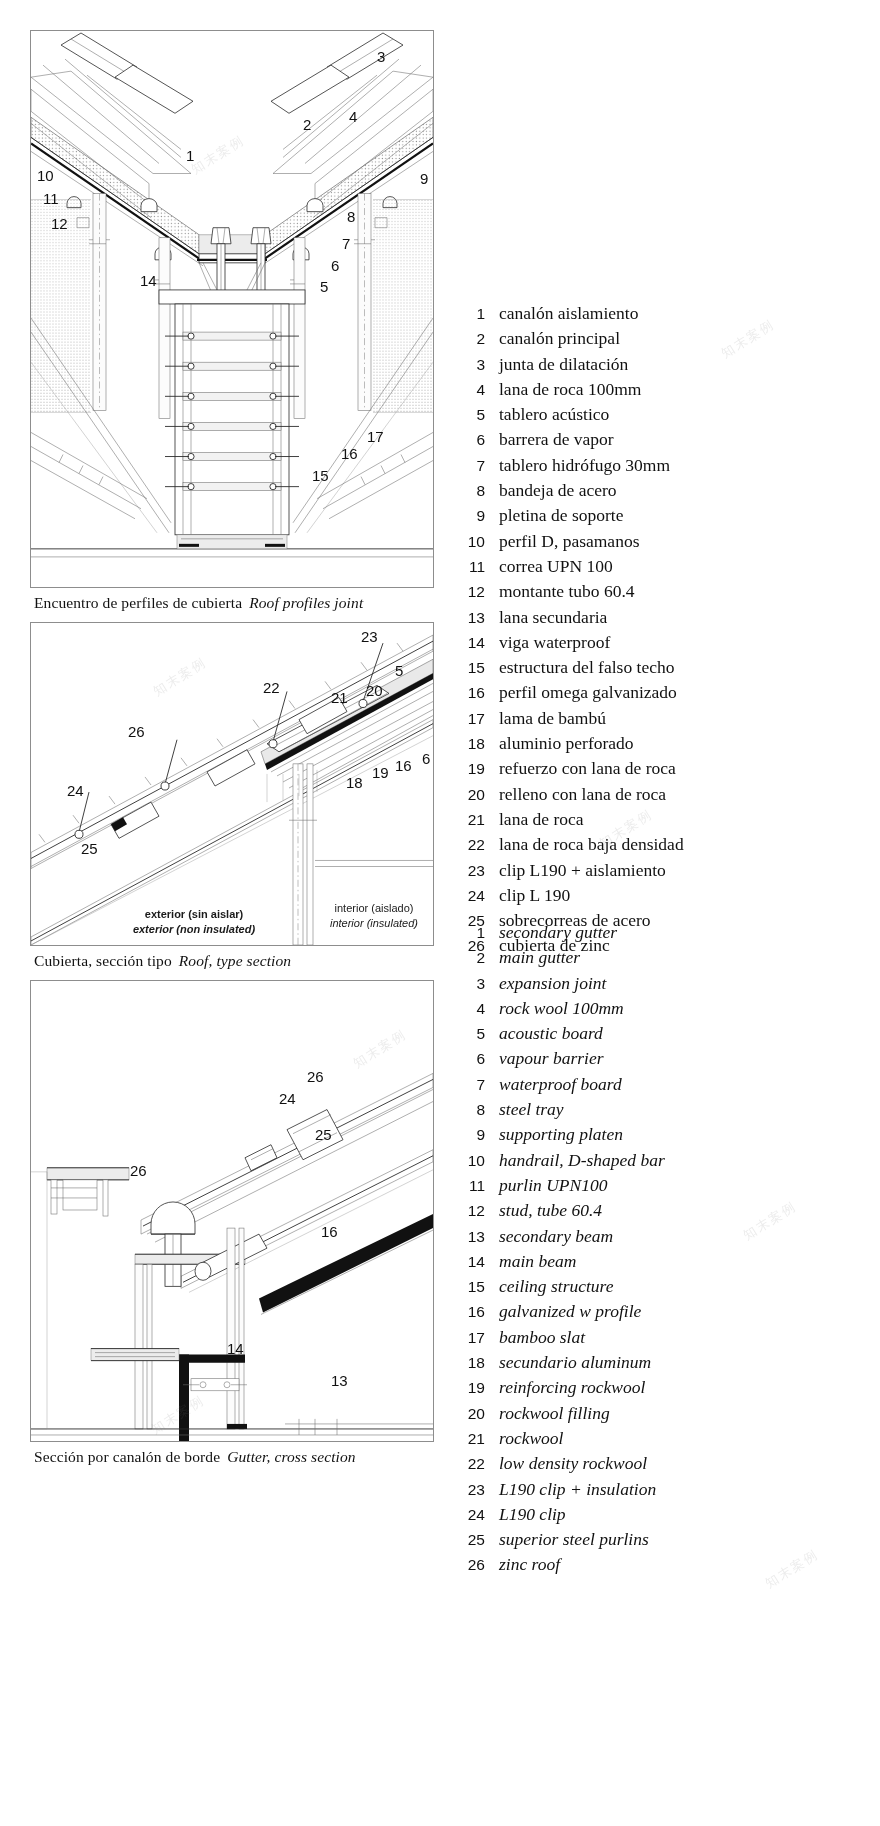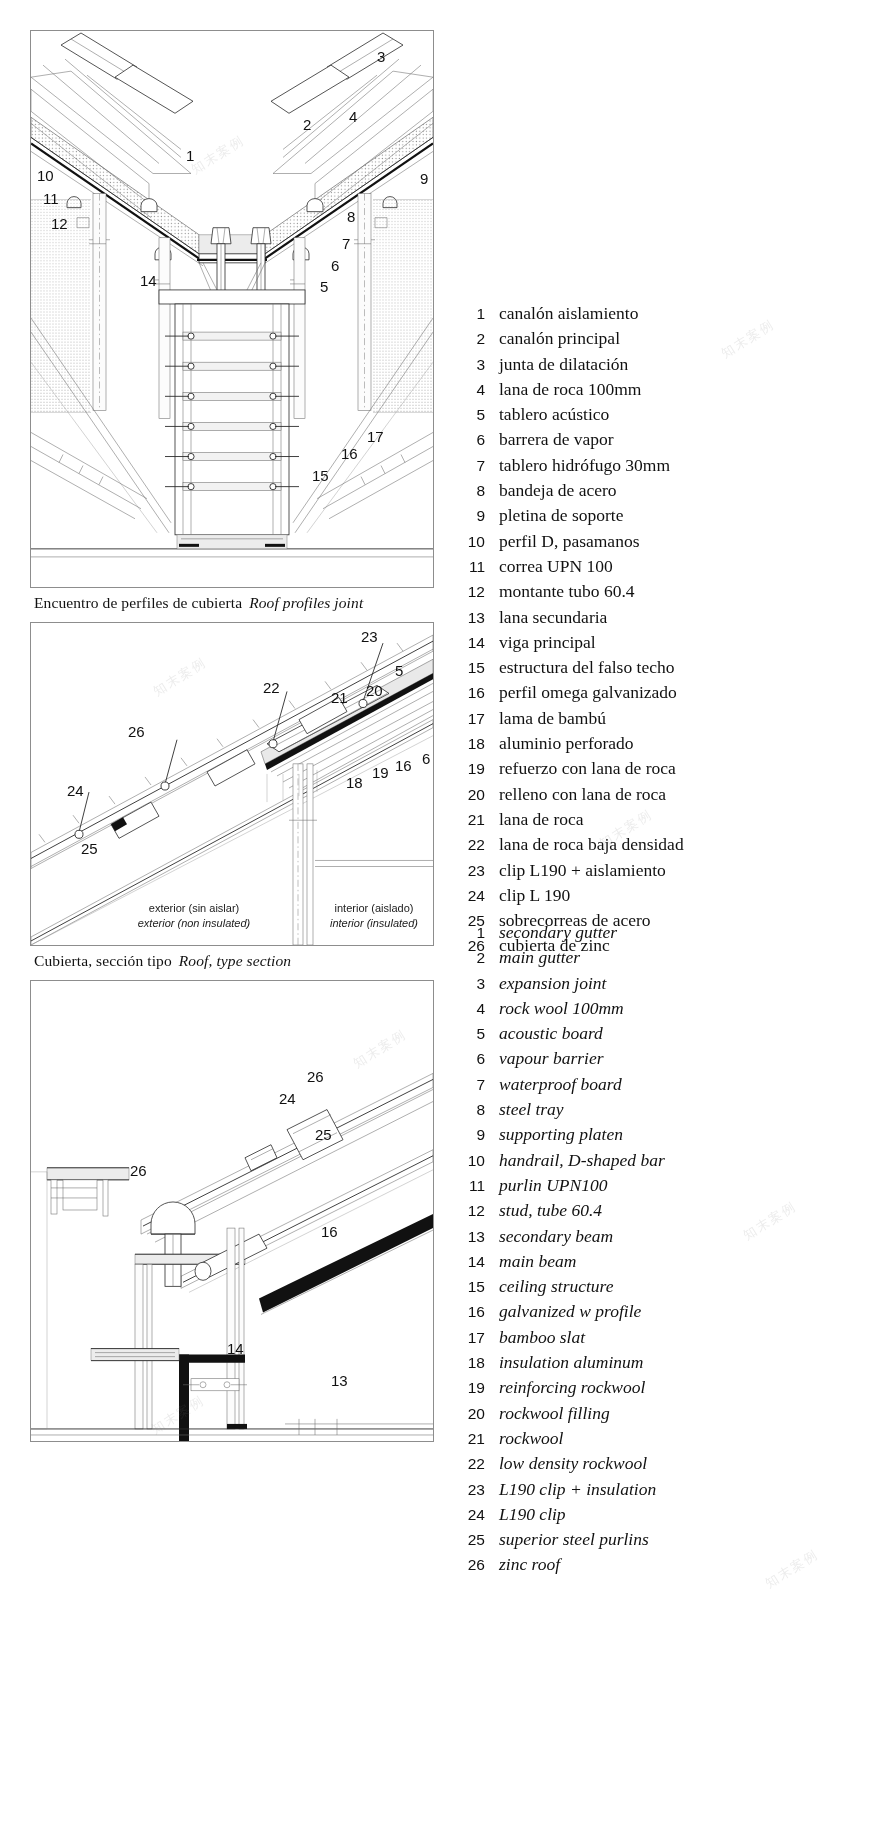--- a/index.html
+++ b/index.html
@@ -350,21 +350,21 @@
       <span class="cal" style="left:36px;  top:160px;">24</span>
       <span class="cal" style="left:50px;  top:218px;">25</span>
       <span class="cal" style="left:364px; top:40px;">5</span>
       <span class="cal" style="left:300px; top:67px;">21</span>
       <span class="cal" style="left:335px; top:60px;">20</span>
       <span class="cal" style="left:391px; top:128px;">6</span>
       <span class="cal" style="left:364px; top:135px;">16</span>
       <span class="cal" style="left:341px; top:142px;">19</span>
       <span class="cal" style="left:315px; top:152px;">18</span>
 
-      <div class="zonelabel" style="left:88px; top:278px; width:150px;">
+      <div class="zonelabel" style="left:88px; top:284px; width:150px;font-weight:bold;">
         <span>exterior (sin aislar)</span>
         <span class="it">exterior (non insulated)</span>
       </div>
       <div class="zonelabel" style="left:268px; top:278px; width:150px;">
         <span>interior (aislado)</span>
         <span class="it">interior (insulated)</span>
       </div>
     </div>
     <div class="caption">
       <span>Cubierta, sección tipo</span><span class="en">Roof, type section</span>
@@ -451,20 +451,23 @@
       </div>
 
       <span class="cal" style="left:276px; top:88px;">26</span>
       <span class="cal" style="left:248px; top:110px;">24</span>
       <span class="cal" style="left:284px; top:146px;">25</span>
       <span class="cal" style="left:99px;  top:182px;">26</span>
       <span class="cal" style="left:290px; top:243px;">16</span>
       <span class="cal" style="left:196px; top:360px;">14</span>
       <span class="cal" style="left:300px; top:392px;">13</span>
     </div>
+    <div class="caption">
+      <span>Sección por canalón de borde</span><span class="en">Gutter, cross section</span>
+    </div>
   </div>
 
   <div class="legends">
     <ul class="legend" id="legend-es">
         <li>
           <span class="num">1</span>
           <span class="txt">canalón aislamiento</span>
         </li>
         <li>
           <span class="num">2</span>
@@ -509,21 +512,21 @@
         <li>
           <span class="num">12</span>
           <span class="txt">montante tubo 60.4</span>
         </li>
         <li>
           <span class="num">13</span>
           <span class="txt">lana secundaria</span>
         </li>
         <li>
           <span class="num">14</span>
-          <span class="txt">viga principal</span>
+          <span class="txt">viga waterproof</span>
         </li>
         <li>
           <span class="num">15</span>
           <span class="txt">estructura del falso techo</span>
         </li>
         <li>
           <span class="num">16</span>
           <span class="txt">perfil omega galvanizado</span>
         </li>
         <li>
@@ -631,21 +634,21 @@
         <li>
           <span class="num">16</span>
           <span class="txt">galvanized w profile</span>
         </li>
         <li>
           <span class="num">17</span>
           <span class="txt">bamboo slat</span>
         </li>
         <li>
           <span class="num">18</span>
-          <span class="txt">insulation aluminum</span>
+          <span class="txt">secundario aluminum</span>
         </li>
         <li>
           <span class="num">19</span>
           <span class="txt">reinforcing rockwool</span>
         </li>
         <li>
           <span class="num">20</span>
           <span class="txt">rockwool filling</span>
         </li>
         <li>

